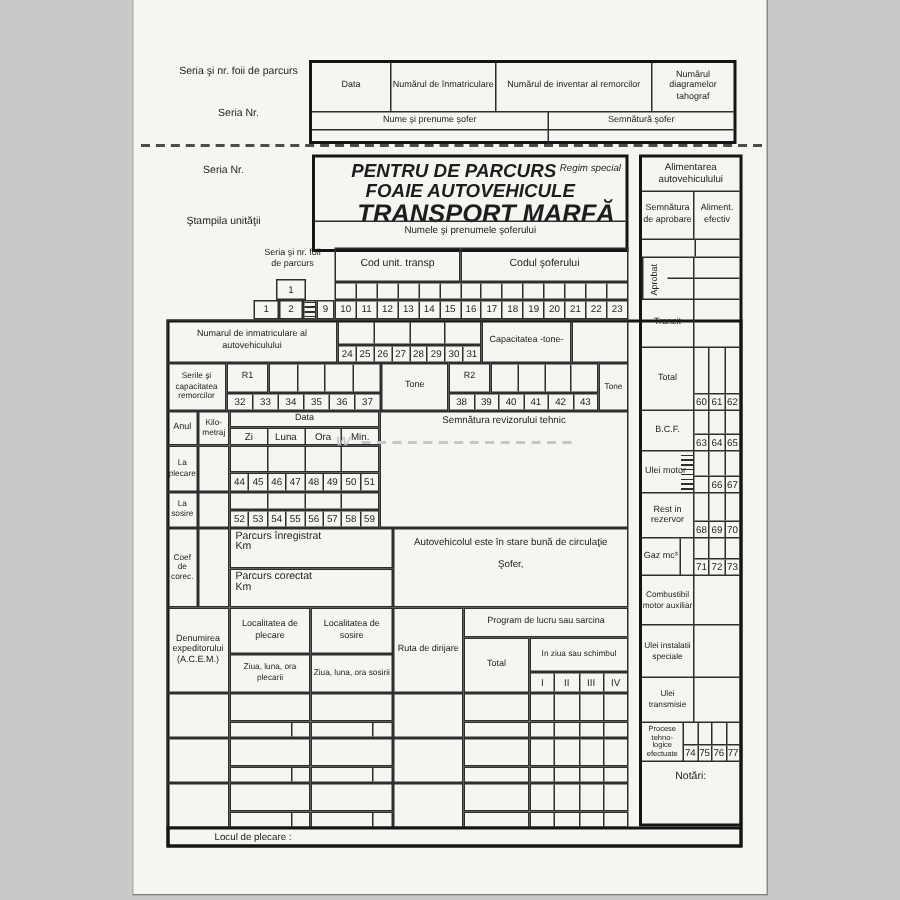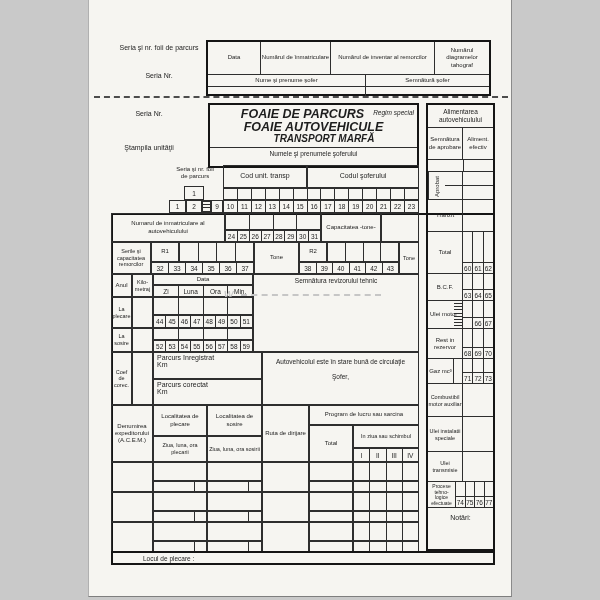--- a/index.html
+++ b/index.html
@@ -50,23 +50,23 @@
     <div class="a bt" style="left:158px;top:44px;width:123px;height:12px"></div>
   </div>
 
   <div class="a dashed" style="left:5px;top:96px;width:414px;height:0"></div>
 
   <div class="a t7" style="left:25px;top:110px;width:70px">Seria Nr.</div>
   <div class="a t7" style="left:25px;top:144px;width:70px">Ştampila unităţii</div>
 
   <div class="a b2" style="left:119px;top:103px;width:211px;height:65px">
     <div class="a" style="right:3px;top:4px;font-size:6.5px;font-style:italic">Regim special</div>
-    <div class="a titleline" style="left:0;top:2px;width:185px;font-size:12.5px">FOAIE DE PARCURS</div>
+    <div class="a titleline" style="left:0;top:2px;width:185px;font-size:12.5px">PENTRU DE PARCURS</div>
     <div class="a titleline" style="left:0;top:15px;width:207px;font-size:12.5px">FOAIE AUTOVEHICULE</div>
-    <div class="a titleline" style="left:0;top:28px;width:228px;font-size:10px">TRANSPORT MARFĂ</div>
+    <div class="a titleline" style="left:0;top:28px;width:228px;font-size:17px">TRANSPORT MARFĂ</div>
     <div class="a bt t65" style="left:0;top:42px;width:207px;height:19px;padding-top:2px">Numele şi prenumele şoferului</div>
   </div>
 
   <div class="a t6" style="left:84px;top:166px;width:44px">Seria şi nr. foii de parcurs</div>
   <div class="a b1 num" style="left:95px;top:186px;width:20px;height:14px">1</div>
   <div class="a b1 fc t7" style="left:134px;top:165px;width:84px;height:23px">Cod unit. transp</div>
   <div class="a b1 fc t7" style="left:218px;top:165px;width:112px;height:23px">Codul şoferului</div>
   <div class="a b1 cells" style="left:134px;top:188px;width:196px;height:12px">
       <div></div>
       <div></div>

